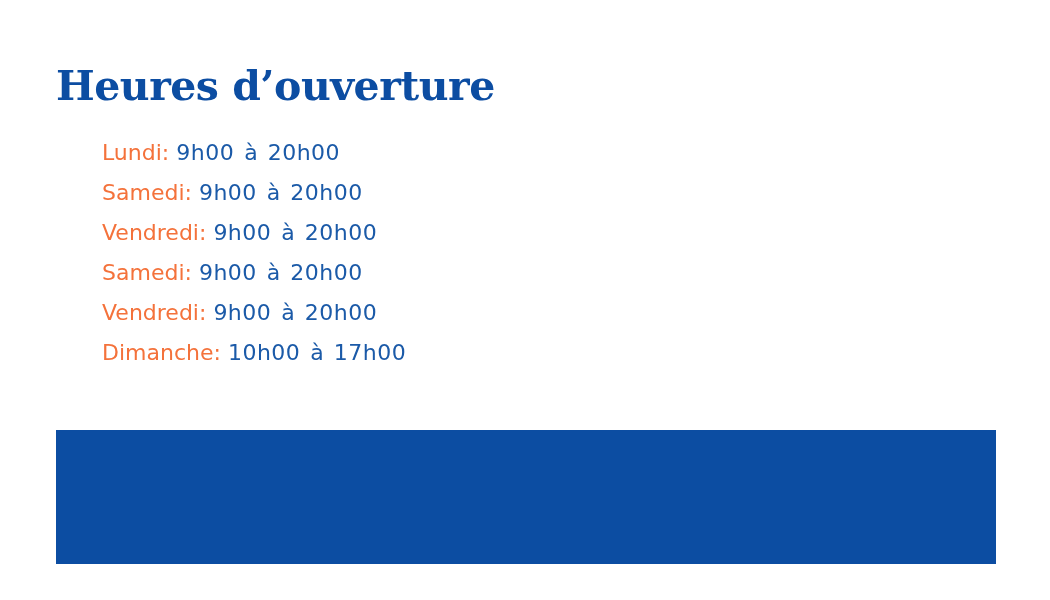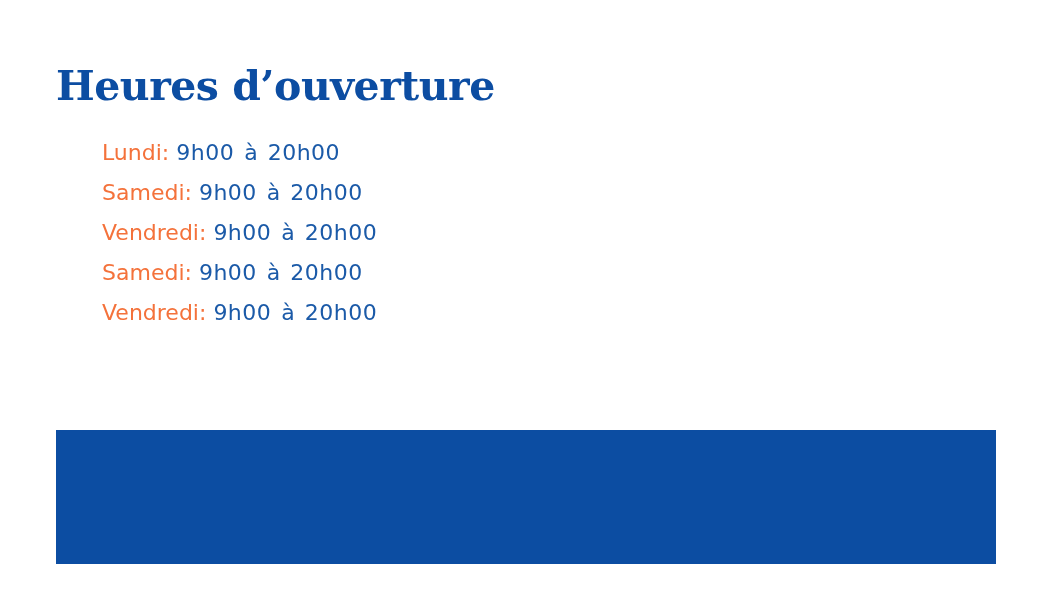--- a/index.html
+++ b/index.html
@@ -115,18 +115,24 @@
     </li>
 
     <li class="hours-row">
       <span class="day-label">Vendredi:</span>
       <span class="time-value">9h00</span>
       <span class="time-sep">à</span>
       <span class="time-value">20h00</span>
     </li>
 
 
+    <li class="hours-row">
+      <span class="day-label">Dimanche:</span>
+      <span class="time-value">10h00</span>
+      <span class="time-sep">à</span>
+      <span class="time-value">17h00</span>
+    </li>
 
   </ul>
 
   <div class="blue-banner"></div>
 
 </div>
 
 </body></html>

